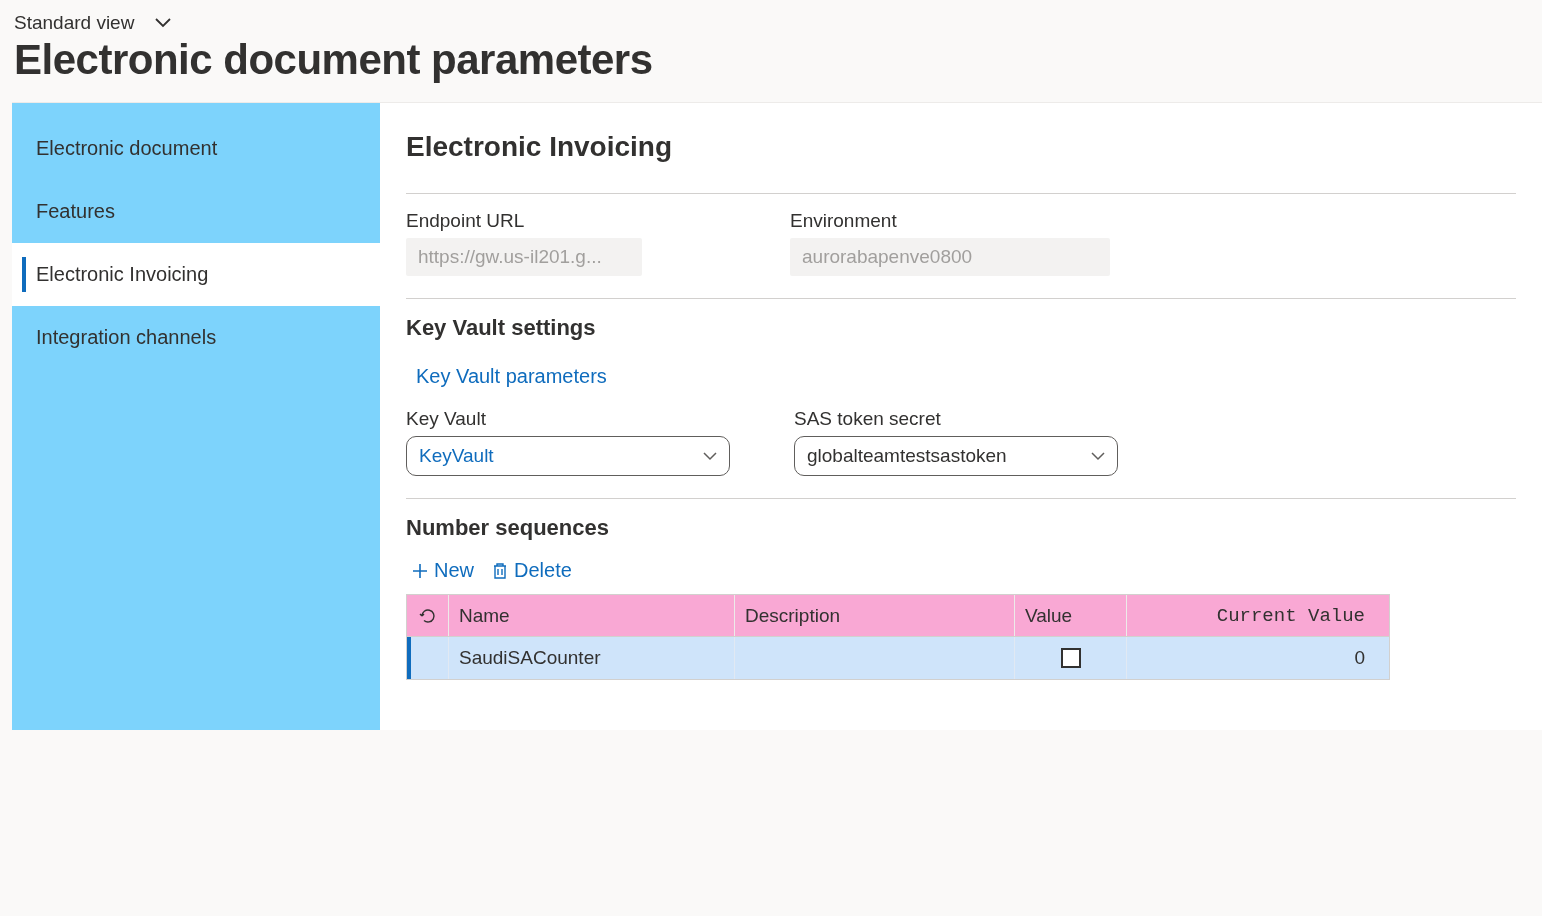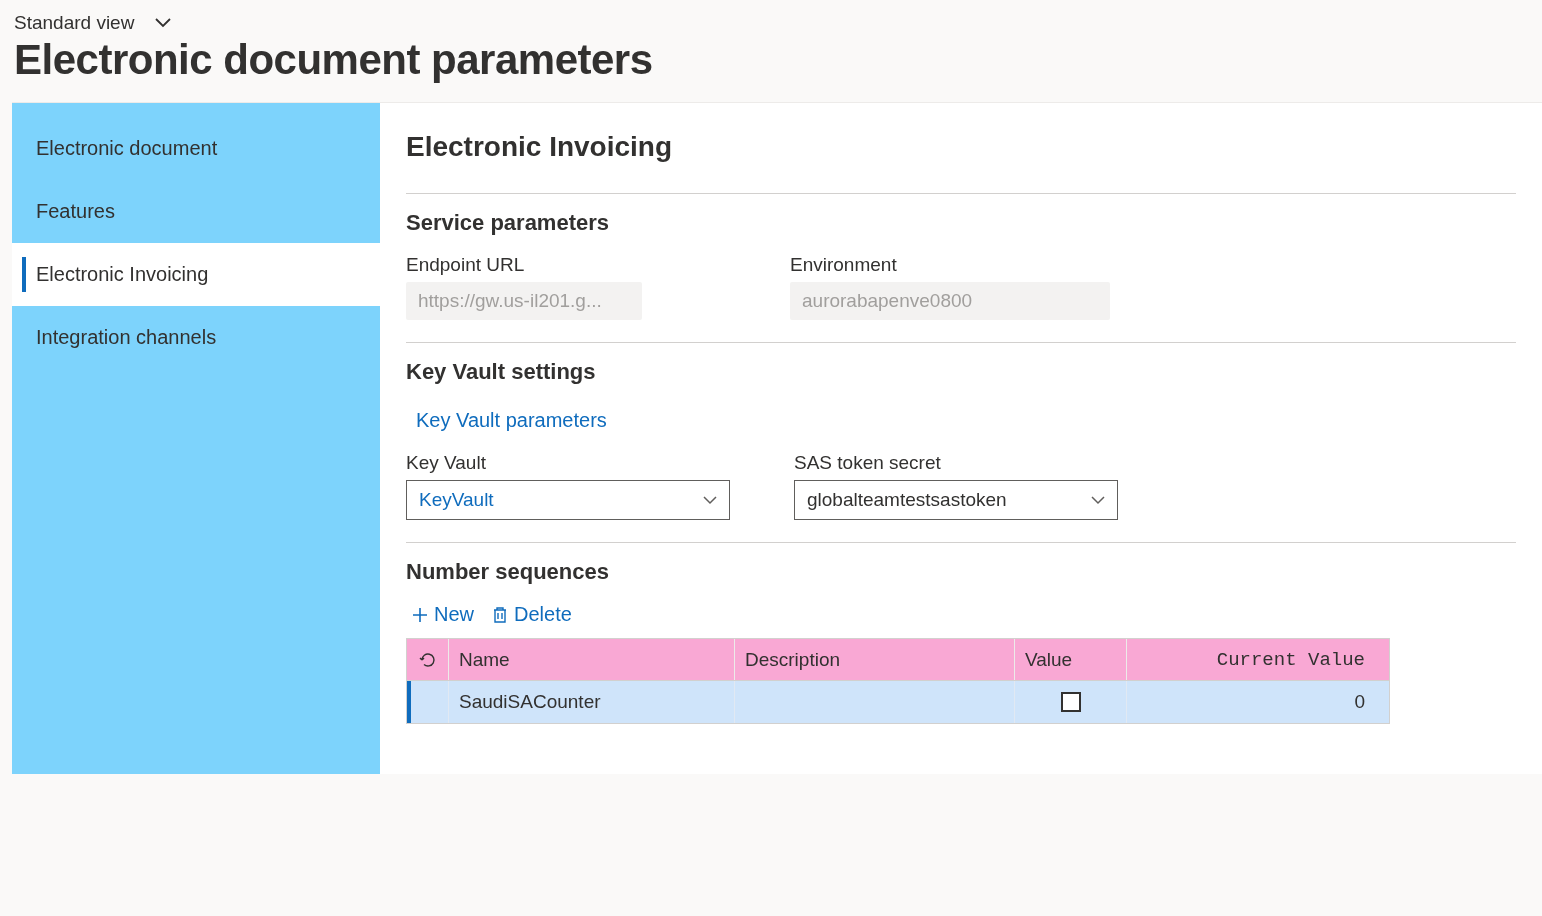--- a/index.html
+++ b/index.html
@@ -111,21 +111,21 @@
       color: #0f6cbd;
       font-size: 20px;
       cursor: pointer;
       display: inline-block;
       margin: 6px 0 20px 10px;
     }
     .combo {
       width: 324px;
       height: 40px;
       border: 1px solid #605e5c;
-      border-radius: 0;
+      border-radius: 10px;
       display: flex;
       align-items: center;
       justify-content: space-between;
       padding: 0 12px;
       font-size: 19px;
       cursor: pointer;
       background: #fff;
     }
     .combo .value.link-color { color: #0f6cbd; }
     .toolbar {
@@ -218,21 +218,20 @@
     </div>
     <div class="sidebar-item">
       <span>Integration channels</span>
     </div>
   </nav>
 
   <main class="main">
     <h2 class="section-title">Electronic Invoicing</h2>
 
     <div class="subsection">
-      <div class="subsection-title">Service parameters</div>
       <div class="field-row">
         <div class="field">
           <div class="field-label">Endpoint URL</div>
           <div class="field-input-ro">https://gw.us-il201.g...</div>
         </div>
         <div class="field" style="margin-left:84px;">
           <div class="field-label">Environment</div>
           <div class="field-input-ro wide">aurorabapenve0800</div>
         </div>
       </div>

